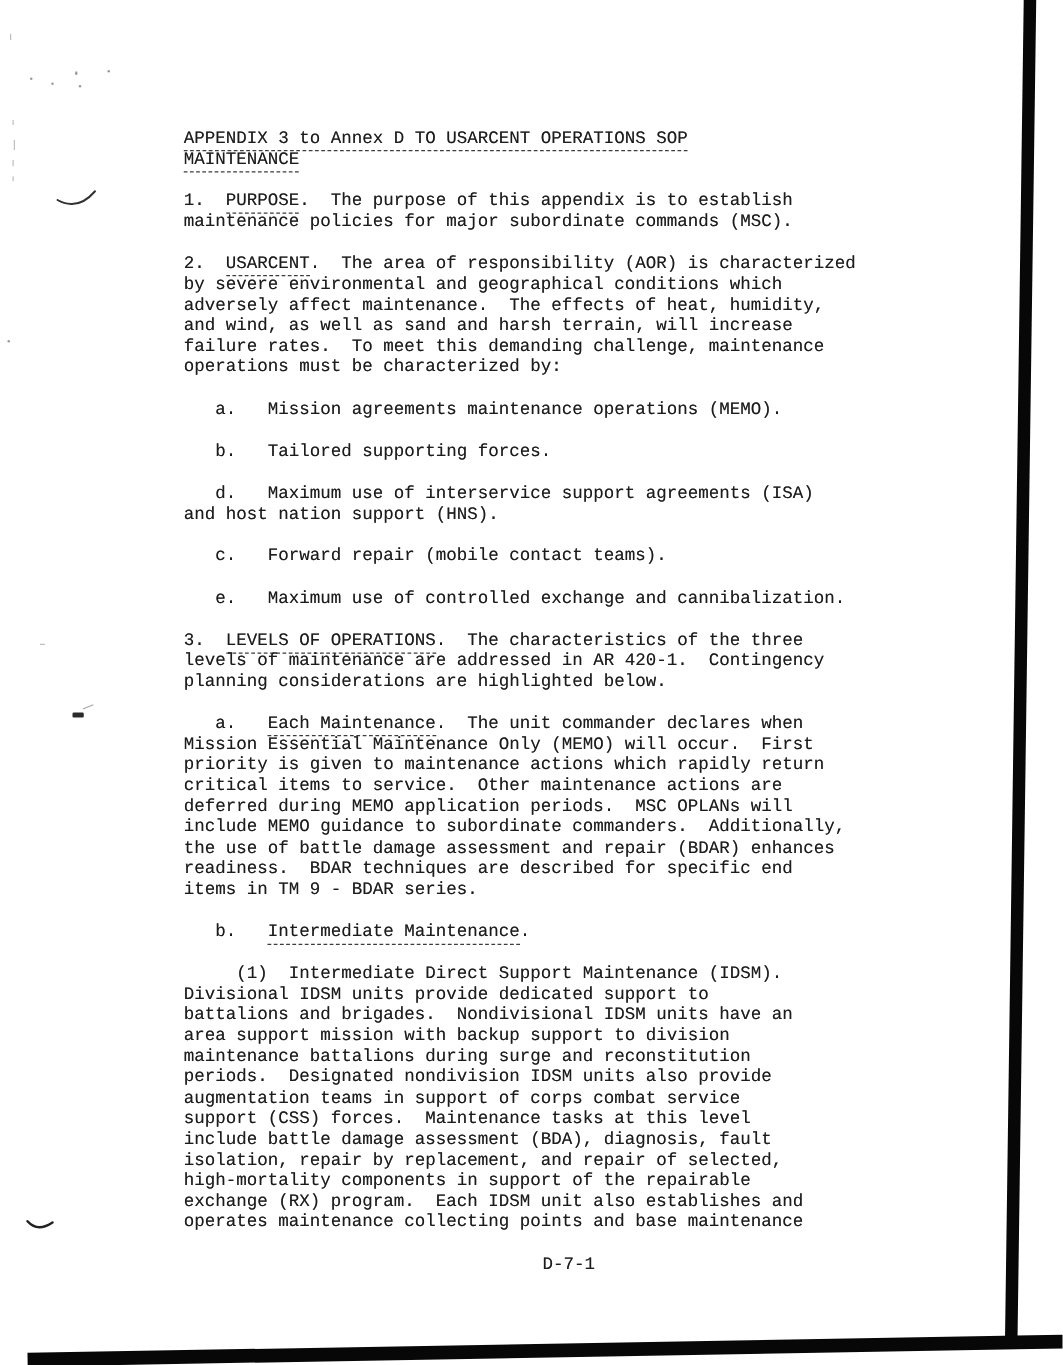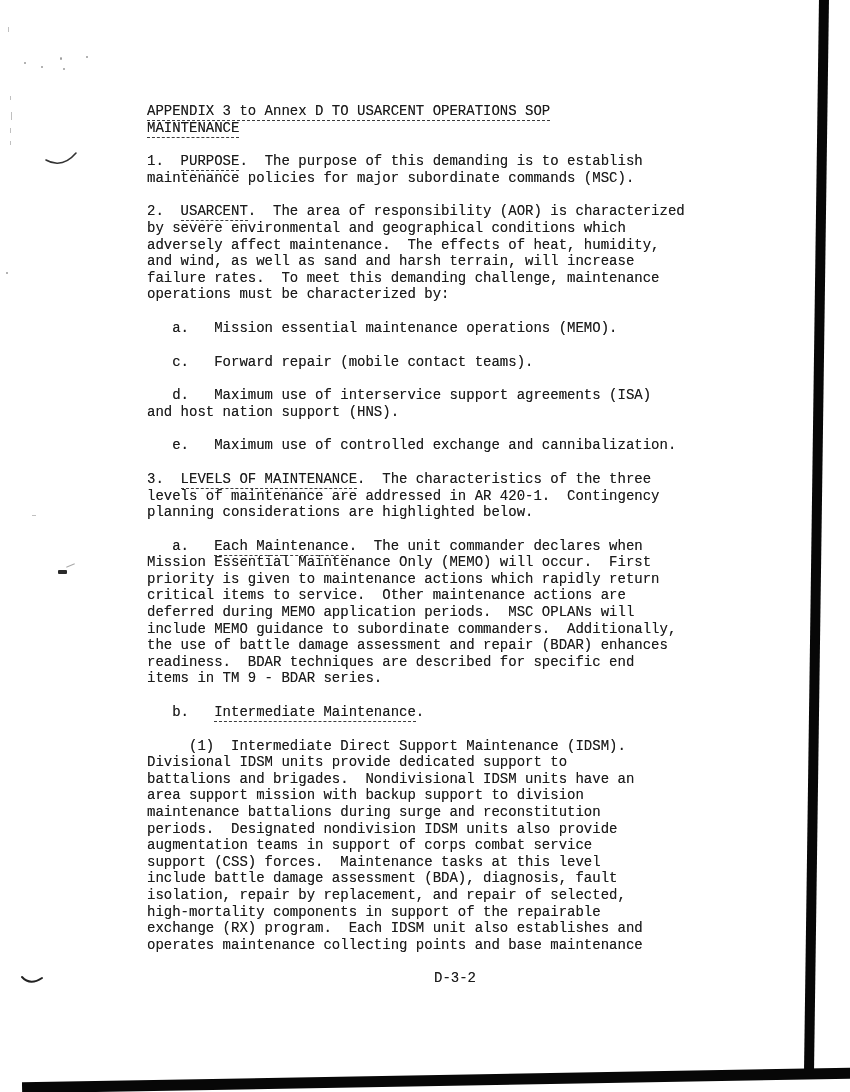--- a/index.html
+++ b/index.html
@@ -96,37 +96,38 @@
   <svg class="swoosh" style="left:20px;top:974px;" width="24" height="14" viewBox="0 0 24 14">
     <path d="M2 3 Q 10 12 22 4" stroke="#222" stroke-width="2" fill="none" stroke-linecap="round"></path>
   </svg>
   <div class="mark-dark"></div>
   <div class="mark-dark-tail"></div>
 
   <div class="doc">
     <pre class="blk"><span class="u">APPENDIX 3 to Annex D TO USARCENT OPERATIONS SOP</span>
 <span class="u">MAINTENANCE</span></pre>
 
-    <pre class="blk"><span>1.  </span><span class="u">PURPOSE</span><span>.  The purpose of this demanding is to establish
+    <pre class="blk"><span>1.  </span><span class="u">PURPOSE</span><span>.  The purpose of this appendix is to establish
 maintenance policies for major subordinate commands (MSC).</span></pre>
 
     <pre class="blk"><span>2.  </span><span class="u">USARCENT</span><span>.  The area of responsibility (AOR) is characterized
 by severe environmental and geographical conditions which
 adversely affect maintenance.  The effects of heat, humidity,
 and wind, as well as sand and harsh terrain, will increase
 failure rates.  To meet this demanding challenge, maintenance
 operations must be characterized by:</span></pre>
 
-    <pre class="blk">   a.   Mission essential maintenance operations (MEMO).</pre>
-    <pre class="blk">   c.   Forward repair (mobile contact teams).</pre>
+    <pre class="blk">   a.   Mission agreements maintenance operations (MEMO).</pre>
+    <pre class="blk">   b.   Tailored supporting forces.</pre>
     <pre class="blk">   d.   Maximum use of interservice support agreements (ISA)
 and host nation support (HNS).</pre>
+    <pre class="blk">   c.   Forward repair (mobile contact teams).</pre>
     <pre class="blk">   e.   Maximum use of controlled exchange and cannibalization.</pre>
 
-    <pre class="blk"><span>3.  </span><span class="u">LEVELS OF MAINTENANCE</span><span>.  The characteristics of the three
+    <pre class="blk"><span>3.  </span><span class="u">LEVELS OF OPERATIONS</span><span>.  The characteristics of the three
 levels of maintenance are addressed in AR 420-1.  Contingency
 planning considerations are highlighted below.</span></pre>
 
     <pre class="blk"><span>   a.   </span><span class="u">Each Maintenance</span><span>.  The unit commander declares when
 Mission Essential Maintenance Only (MEMO) will occur.  First
 priority is given to maintenance actions which rapidly return
 critical items to service.  Other maintenance actions are
 deferred during MEMO application periods.  MSC OPLANs will
 include MEMO guidance to subordinate commanders.  Additionally,
 the use of battle damage assessment and repair (BDAR) enhances
@@ -142,19 +143,19 @@
 maintenance battalions during surge and reconstitution
 periods.  Designated nondivision IDSM units also provide
 augmentation teams in support of corps combat service
 support (CSS) forces.  Maintenance tasks at this level
 include battle damage assessment (BDA), diagnosis, fault
 isolation, repair by replacement, and repair of selected,
 high-mortality components in support of the repairable
 exchange (RX) program.  Each IDSM unit also establishes and
 operates maintenance collecting points and base maintenance</pre>
 
-    <div class="footer">D-3-2</div>
+    <div class="footer">D-7-1</div>
   </div>
 
   <div class="bar-right"></div>
   <div class="bar-bottom"></div>
 
 </div>
 
 </body></html>

